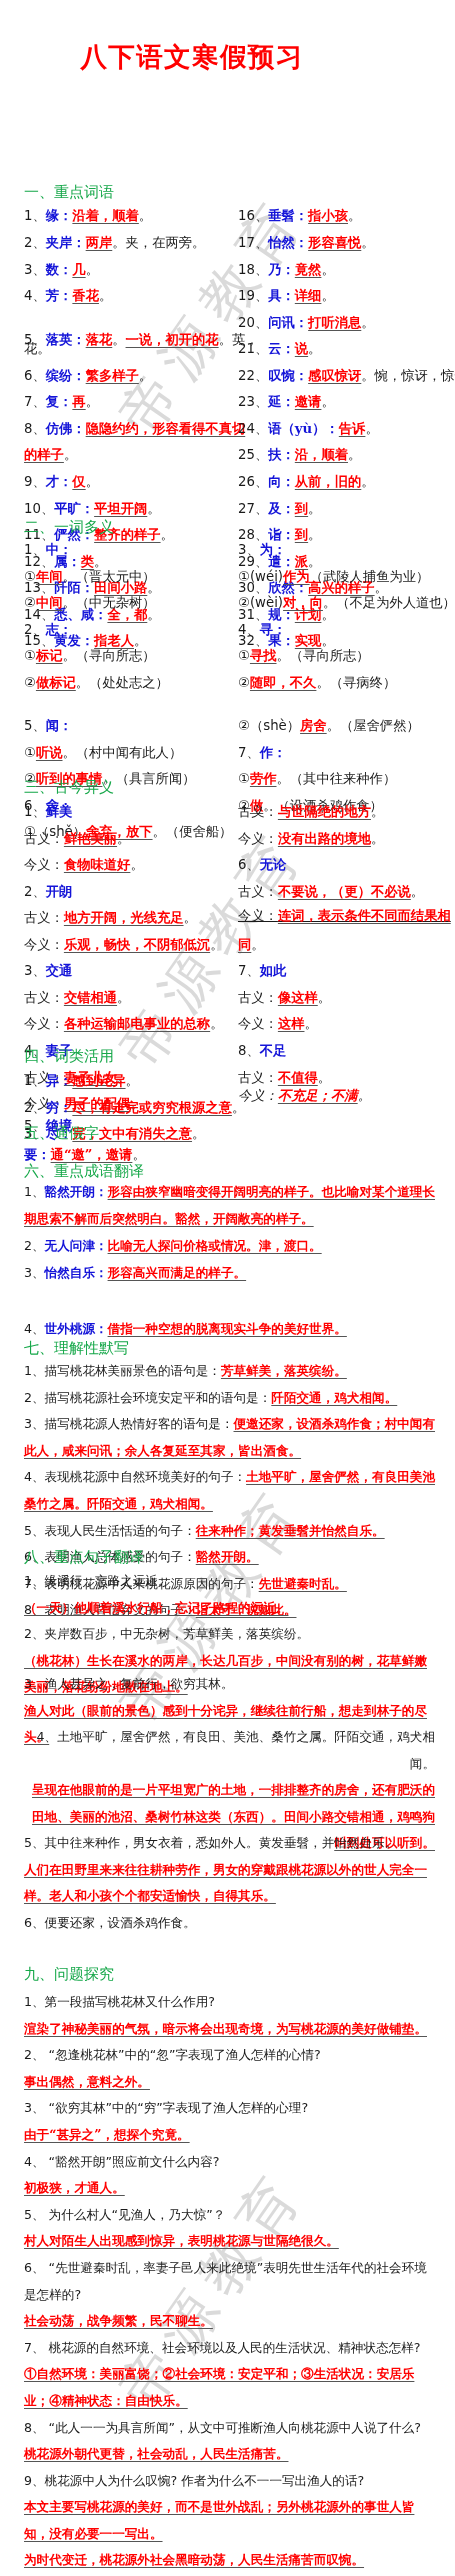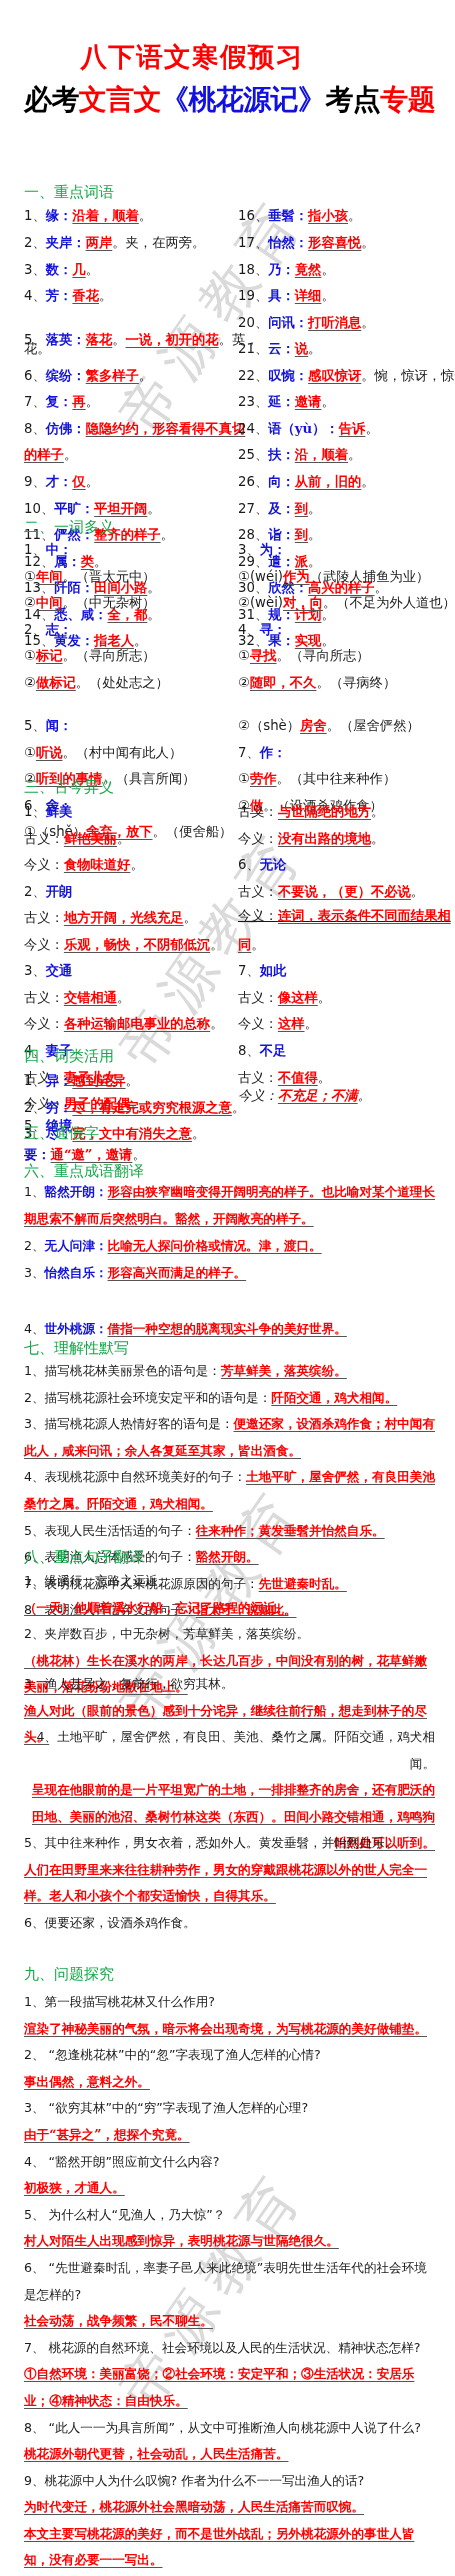--- a/index.html
+++ b/index.html
@@ -22,23 +22,20 @@
 <body>
 
 <div class="page">
 
   <div class="watermark" style="top:278px;left:76px;">帝源教育</div>
   <div class="watermark" style="top:911px;left:76px;">帝源教育</div>
   <div class="watermark" style="top:1568px;left:76px;">帝源教育</div>
   <div class="watermark" style="top:2251px;left:76px;">帝源教育</div>
 
   <div class="title1">八下语文寒假预习</div>
-  <div class="title2">
-    <span class="t-black">必考</span><span class="t-red">文言文</span><span class="t-blue">《桃花源记》</span><span class="t-black">考点</span><span class="t-red">专题</span>
-  </div>
 
   <div class="sec" style="top:183px;">一、重点词语</div>
   <div id="s1-left">
       <div class="ln L" style="top:207px;"><span class="plain">1、</span><span class="kw">缘：</span><span class="ans">沿着，顺着</span><span class="plain">。</span></div>
       <div class="ln L" style="top:234px;"><span class="plain">2、</span><span class="kw">夹岸：</span><span class="ans">两岸</span><span class="plain">。夹，在两旁。</span></div>
       <div class="ln L" style="top:261px;"><span class="plain">3、</span><span class="kw">数：</span><span class="ans">几</span><span class="plain">。</span></div>
       <div class="ln L" style="top:287px;"><span class="plain">4、</span><span class="kw">芳：</span><span class="ans">香花</span><span class="plain">。</span></div>
       <div class="ln L" style="top:314px;margin-top:17px;"><span class="plain">5、</span><span class="kw">落英：</span><span class="ans">落花</span><span class="plain">。</span><span class="ans">一说，初开的花</span><span class="plain">。英，</span></div>
       <div class="ln L" style="top:340px;"><span class="plain">花。</span></div>
       <div class="ln L" style="top:367px;"><span class="plain">6、</span><span class="kw">缤纷：</span><span class="ans">繁多样子</span><span class="plain">。</span></div>
@@ -199,19 +196,19 @@
         <div class="ans">初极狭，才通人。</div>
         <div class="plain">5、 为什么村人“见渔人，乃大惊”？</div>
         <div class="ans">村人对陌生人出现感到惊异，表明桃花源与世隔绝很久。</div>
         <div class="plain">6、 “先世避秦时乱，率妻子邑人来此绝境”表明先世生活年代的社会环境是怎样的?</div>
         <div class="ans">社会动荡，战争频繁，民不聊生。</div>
         <div class="plain">7、 桃花源的自然环境、社会环境以及人民的生活状况、精神状态怎样?</div>
         <div class="ans">①自然环境：美丽富饶；②社会环境：安定平和；③生活状况：安居乐业；④精神状态：自由快乐。</div>
         <div class="plain">8、 “此人一一为具言所闻”，从文中可推断渔人向桃花源中人说了什么?</div>
         <div class="ans">桃花源外朝代更替，社会动乱，人民生活痛苦。</div>
         <div class="plain">9、桃花源中人为什么叹惋? 作者为什么不一一写出渔人的话?</div>
+        <div class="ans">本文主要写桃花源的美好，而不是世外战乱；另外桃花源外的事世人皆知，没有必要一一写出。</div>
         <div class="ans">为时代变迁，桃花源外社会黑暗动荡，人民生活痛苦而叹惋。</div>
-        <div class="ans">本文主要写桃花源的美好，而不是世外战乱；另外桃花源外的事世人皆知，没有必要一一写出。</div>
         <div class="plain">10、桃花源中人“不复出焉”的原因是什么?</div>
       </div>
     </div>
 </div>
 
 
 </body></html>

